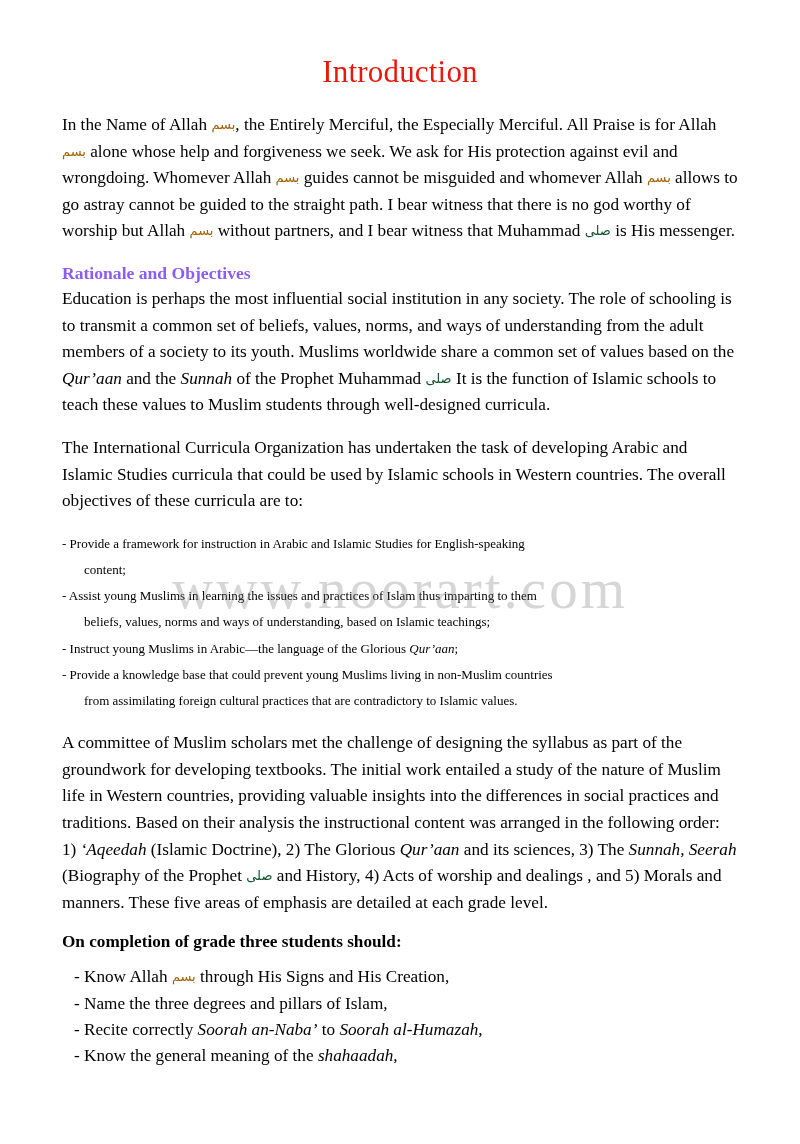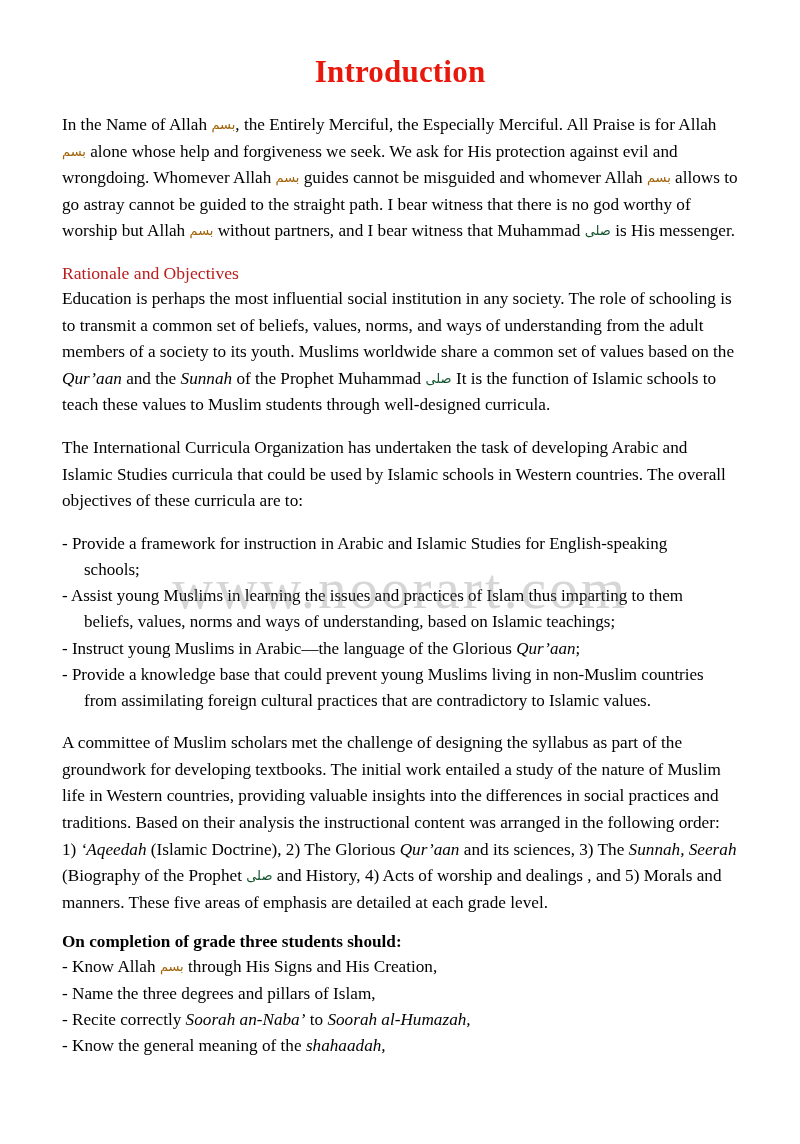--- a/index.html
+++ b/index.html
@@ -19,67 +19,67 @@
     position: relative;
     width: 800px;
     height: 1144px;
     box-sizing: border-box;
     padding: 40px 62px 0 62px;
   }
   .doc-title {
     text-align: center;
     color: #e8190c;
     font-size: 31px;
-    font-weight: bold;
+    font-weight: normal;
     font-family: "Liberation Serif", serif;
     margin: 14px 0 22px 0;
     letter-spacing: 0.2px;
   }
   p, .para {
     font-size: 17.2px;
     line-height: 26.6px;
     text-align: left;
     margin: 0 0 16px 0;
   }
   .section-head {
-    color: #b91c1c;
-    font-weight: normal;
+    color: #8b5cf6;
+    font-weight: bold;
     font-size: 17.6px;
     margin: 18px 0 2px 0;
     font-family: "Liberation Serif", serif;
   }
   .section-head.big {
     font-size: 19px;
     margin-top: 24px;
     margin-bottom: 10px;
   }
   .bullets {
     margin: 0 0 16px 0;
     padding: 0;
     list-style: none;
   }
   .bullets li {
-    font-size: 17px;
+    font-size: 13px;
     line-height: 26.2px;
     padding-left: 14px;
     text-indent: -14px;
     margin: 0;
   }
   .bullets li .cont {
     display: block;
     text-indent: 0;
     padding-left: 8px;
   }
   .subhead {
     font-weight: bold;
     font-size: 17.2px;
     margin: 0 0 2px 0;
   }
   .list-plain {
-    margin: 0;
+    margin: 12px;
     padding: 0;
     list-style: none;
   }
   .list-plain li {
     font-size: 17.2px;
     line-height: 26.2px;
   }
   i, .i { font-style: italic; }
   .allah {
     color: #a16207;
@@ -133,21 +133,21 @@
 
     <p class="para"><span>In the Name of Allah </span><span class="allah">بسم</span><span>, the Entirely Merciful, the Especially Merciful. All Praise is for Allah </span><span class="allah">بسم</span><span> alone whose help and forgiveness we seek. We ask for His protection against evil and wrongdoing. Whomever Allah </span><span class="allah">بسم</span><span> guides cannot be misguided and whomever Allah </span><span class="allah">بسم</span><span> allows to go astray cannot be guided to the straight path. I bear witness that there is no god worthy of worship but Allah </span><span class="allah">بسم</span><span> without partners, and I bear witness that Muhammad </span><span class="pbuh">صلى</span><span> is His messenger.</span></p>
 
     <h2 class="section-head">Rationale and Objectives</h2>
 
     <p class="para"><span>Education is perhaps the most influential social institution in any society. The role of schooling is to transmit a common set of beliefs, values, norms, and ways of understanding from the adult members of a society to its youth. Muslims worldwide share a common set of values based on the </span><i>Qur’aan</i><span> and the </span><i>Sunnah</i><span> of the Prophet Muhammad </span><span class="pbuh">صلى</span><span> It is the function of Islamic schools to teach these values to Muslim students through well-designed curricula.</span></p>
 
     <p class="para">The International Curricula Organization has undertaken the task of developing Arabic and Islamic Studies curricula that could be used by Islamic schools in Western countries. The overall objectives of these curricula are to:</p>
 
     <ul class="bullets">
-      <li><span>- Provide a framework for instruction in Arabic and Islamic Studies for English-speaking</span><span class="cont">schools;</span></li>
+      <li><span>- Provide a framework for instruction in Arabic and Islamic Studies for English-speaking</span><span class="cont">content;</span></li>
       <li><span>- Assist young Muslims in learning the issues and practices of Islam thus imparting to them</span><span class="cont">beliefs, values, norms and ways of understanding, based on Islamic teachings;</span></li>
       <li><span>- Instruct young Muslims in Arabic—the language of the Glorious </span><i>Qur’aan</i><span>;</span></li>
       <li><span>- Provide a knowledge base that could prevent young Muslims living in non-Muslim countries</span><span class="cont">from assimilating foreign cultural practices that are contradictory to Islamic values.</span></li>
     </ul>
 
     <p class="para"><span>A committee of Muslim scholars met the challenge of designing the syllabus as part of the groundwork for developing textbooks. The initial work entailed a study of the nature of Muslim life in Western countries, providing valuable insights into the differences in social practices and traditions. Based on their analysis the instructional content was arranged in the following order: 1) </span><i>‘Aqeedah</i><span> (Islamic Doctrine), 2) The Glorious </span><i>Qur’aan</i><span> and its sciences, 3) The </span><i>Sunnah, Seerah</i><span> (Biography of the Prophet </span><span class="pbuh">صلى</span><span> and History, 4) Acts of worship and dealings , and 5) Morals and manners. These five areas of emphasis are detailed at each grade level.</span></p>
 
 
     <div class="subhead">On completion of grade three students should:</div>
 

